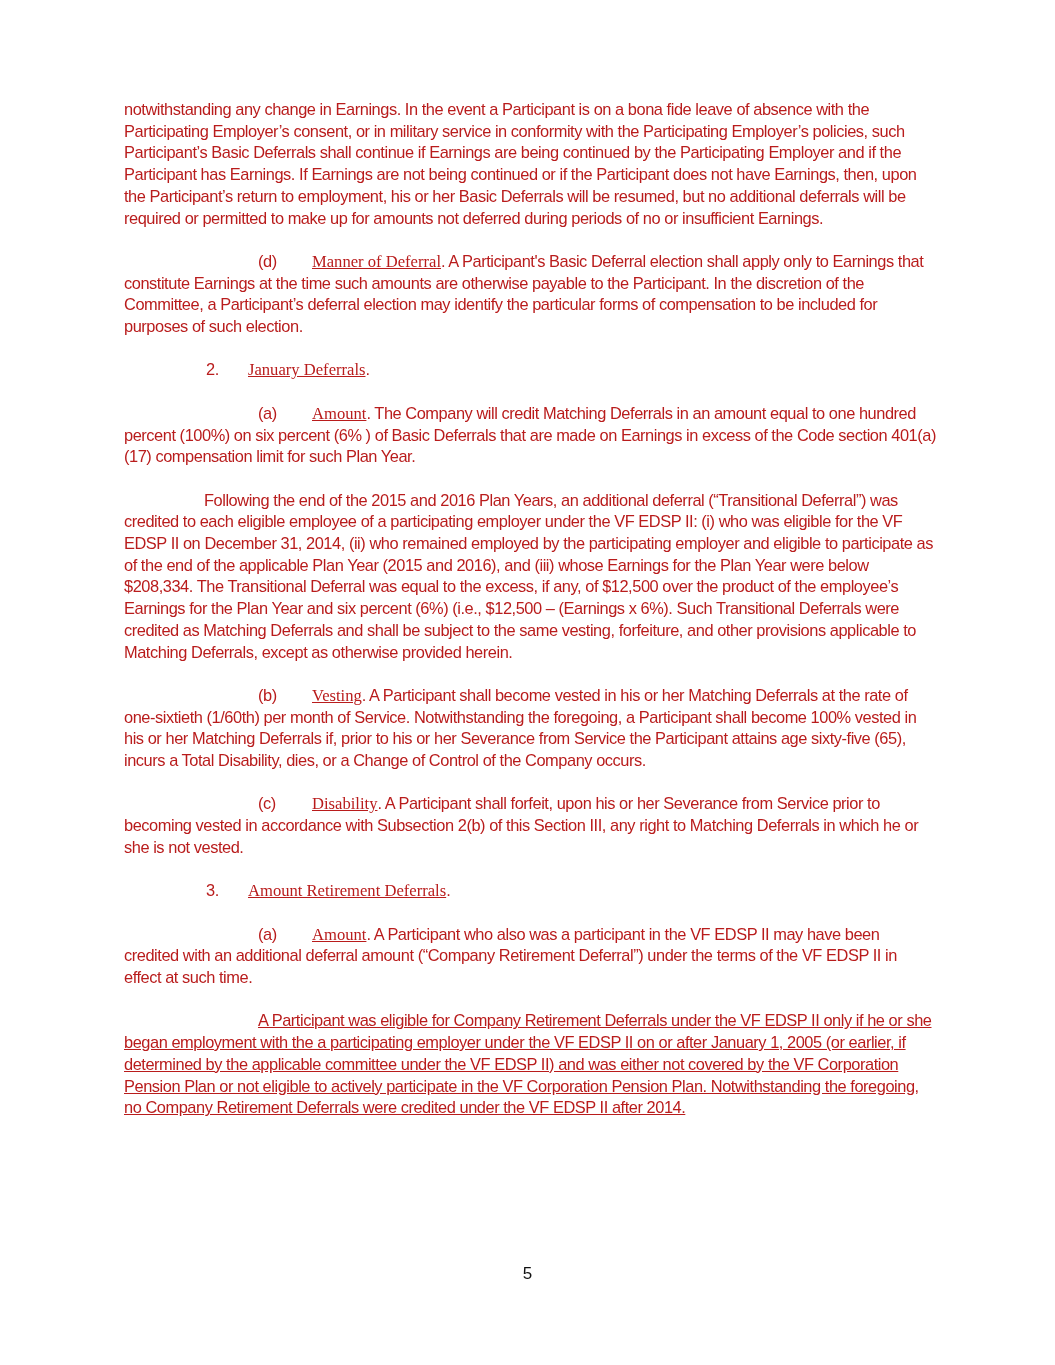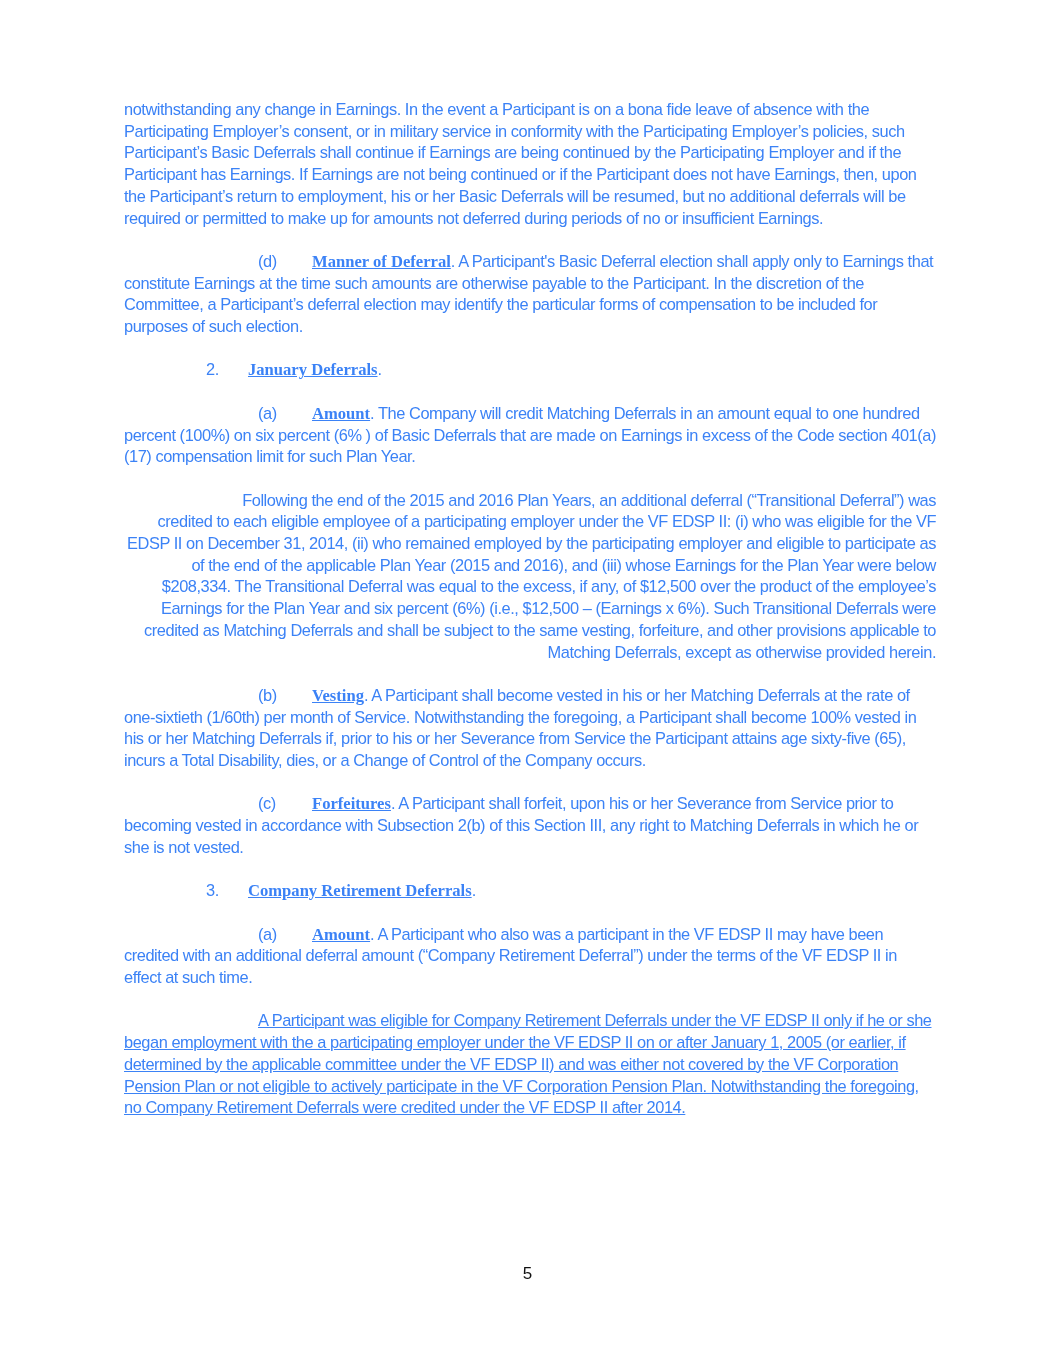--- a/index.html
+++ b/index.html
@@ -1,29 +1,29 @@
 <!DOCTYPE html>
 <html><head>
   <meta charset="utf-8">
   <style>
     html, body { margin: 0; padding: 0; background: #ffffff; }
     body { width: 1055px; height: 1365px; position: relative; overflow: hidden; }
     .page {
       position: absolute; left: 124px; top: 99px; width: 812px;
       font-family: "Liberation Sans", sans-serif;
-      font-size: 16.4px; line-height: 21.7px; color: #3b82f6;
+      font-size: 16.4px; line-height: 21.7px; color: #b91c1c;
       letter-spacing: -0.45px; word-spacing: 0px;
     }
     .para { margin: 0 0 21.7px 0; }
-    .ind-first { text-indent: 80px; text-align: right; }
+    .ind-first { text-indent: 80px; }
     .ind-first2 { text-indent: 134px; text-decoration: underline; }
     .label { display: inline-block; width: 54px; }
     .numlabel { display: inline-block; width: 42px; }
     .heading {
-      font-family: "Liberation Serif", serif; font-weight: bold;
+      font-family: "Liberation Serif", serif; font-weight: normal;
       text-decoration: underline; letter-spacing: 0; font-size: 16.6px;
     }
     .page-number {
       position: absolute; left: 0; width: 1055px; top: 1264px; text-align: center;
       font-family: "Liberation Sans", sans-serif; font-size: 17px; color: #111;
     }
   </style>
 </head>
 <body>
 
@@ -34,23 +34,23 @@
   <p class="para"><span style="display:inline-block;width:134px;"></span><span class="label">(d)</span><span class="heading">Manner of Deferral</span><span>.  A Participant's Basic Deferral election shall apply only to Earnings that constitute Earnings at the time such amounts are otherwise payable to the Participant.  In the discretion of the Committee, a Participant’s deferral election may identify the particular forms of compensation to be included for purposes of such election.</span></p>
 
   <p class="para"><span style="display:inline-block;width:82px;"></span><span class="numlabel">2.</span><span class="heading">January Deferrals</span><span>.</span></p>
 
   <p class="para"><span style="display:inline-block;width:134px;"></span><span class="label">(a)</span><span class="heading">Amount</span><span>.  The Company will credit Matching Deferrals in an amount equal to one hundred percent (100%) on six percent (6% ) of Basic Deferrals that are made on Earnings in excess of the Code section 401(a)(17) compensation limit for such Plan Year.</span></p>
 
   <p class="para ind-first">Following the end of the 2015 and 2016 Plan Years, an additional deferral (“Transitional Deferral”) was credited to each eligible employee of a participating employer under the VF EDSP II: (i) who was eligible for the VF EDSP II on December 31, 2014, (ii) who remained employed by the participating employer and eligible to participate as of the end of the applicable Plan Year (2015 and 2016), and (iii) whose Earnings for the Plan Year were below $208,334.  The Transitional Deferral was equal to the excess, if any, of $12,500 over the product of the employee’s Earnings for the Plan Year and six percent (6%) (i.e., $12,500 – (Earnings x 6%).  Such Transitional Deferrals were credited as Matching Deferrals and shall be subject to the same vesting, forfeiture, and other provisions applicable to Matching Deferrals, except as otherwise provided herein.</p>
 
   <p class="para"><span style="display:inline-block;width:134px;"></span><span class="label">(b)</span><span class="heading">Vesting</span><span>.  A Participant shall become vested in his or her Matching Deferrals at the rate of one-sixtieth (1/60th) per month of Service.  Notwithstanding the foregoing, a Participant shall become 100% vested in his or her Matching Deferrals if, prior to his or her Severance from Service the Participant attains age sixty-five (65), incurs a Total Disability, dies, or a Change of Control of the Company occurs.</span></p>
 
-  <p class="para"><span style="display:inline-block;width:134px;"></span><span class="label">(c)</span><span class="heading">Forfeitures</span><span>.  A Participant shall forfeit, upon his or her Severance from Service prior to becoming vested in accordance with Subsection 2(b) of this Section III, any right to Matching Deferrals in which he or she is not vested.</span></p>
+  <p class="para"><span style="display:inline-block;width:134px;"></span><span class="label">(c)</span><span class="heading">Disability</span><span>.  A Participant shall forfeit, upon his or her Severance from Service prior to becoming vested in accordance with Subsection 2(b) of this Section III, any right to Matching Deferrals in which he or she is not vested.</span></p>
 
-  <p class="para"><span style="display:inline-block;width:82px;"></span><span class="numlabel">3.</span><span class="heading">Company Retirement Deferrals</span><span>.</span></p>
+  <p class="para"><span style="display:inline-block;width:82px;"></span><span class="numlabel">3.</span><span class="heading">Amount Retirement Deferrals</span><span>.</span></p>
 
   <p class="para"><span style="display:inline-block;width:134px;"></span><span class="label">(a)</span><span class="heading">Amount</span><span>.  A Participant who also was a participant in the VF EDSP II may have been credited with an additional deferral amount (“Company Retirement Deferral”) under the terms of the VF EDSP II in effect at such time.</span></p>
 
   <p class="para ind-first2">A Participant was eligible for Company Retirement Deferrals under the VF EDSP II only if he or she began employment with the a participating employer under the VF EDSP II on or after January 1, 2005 (or earlier, if determined by the applicable committee under the VF EDSP II) and was either not covered by the VF Corporation Pension Plan or not eligible to actively participate in the VF Corporation Pension Plan.  Notwithstanding the foregoing, no Company Retirement Deferrals were credited under the VF EDSP II after 2014.</p>
 
 </div>
 
 <div class="page-number">5</div>
 
 </body></html>

